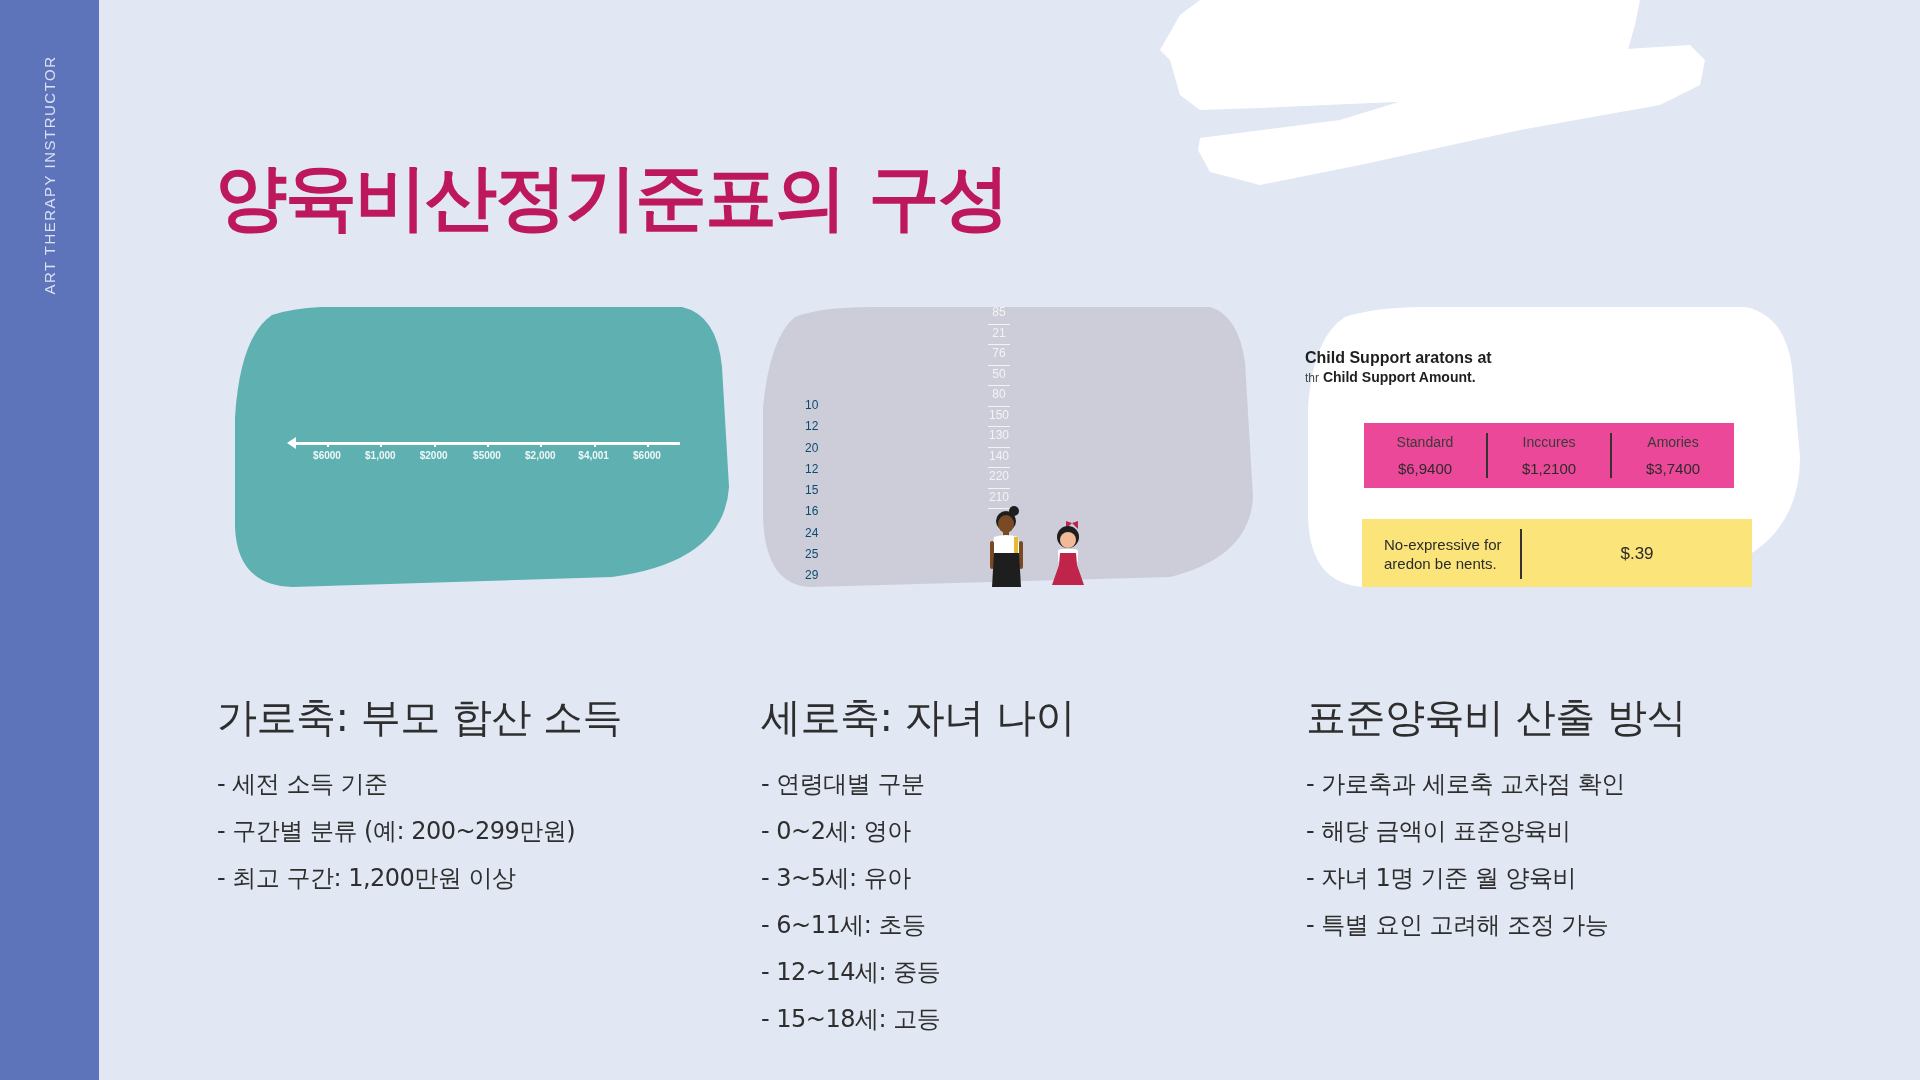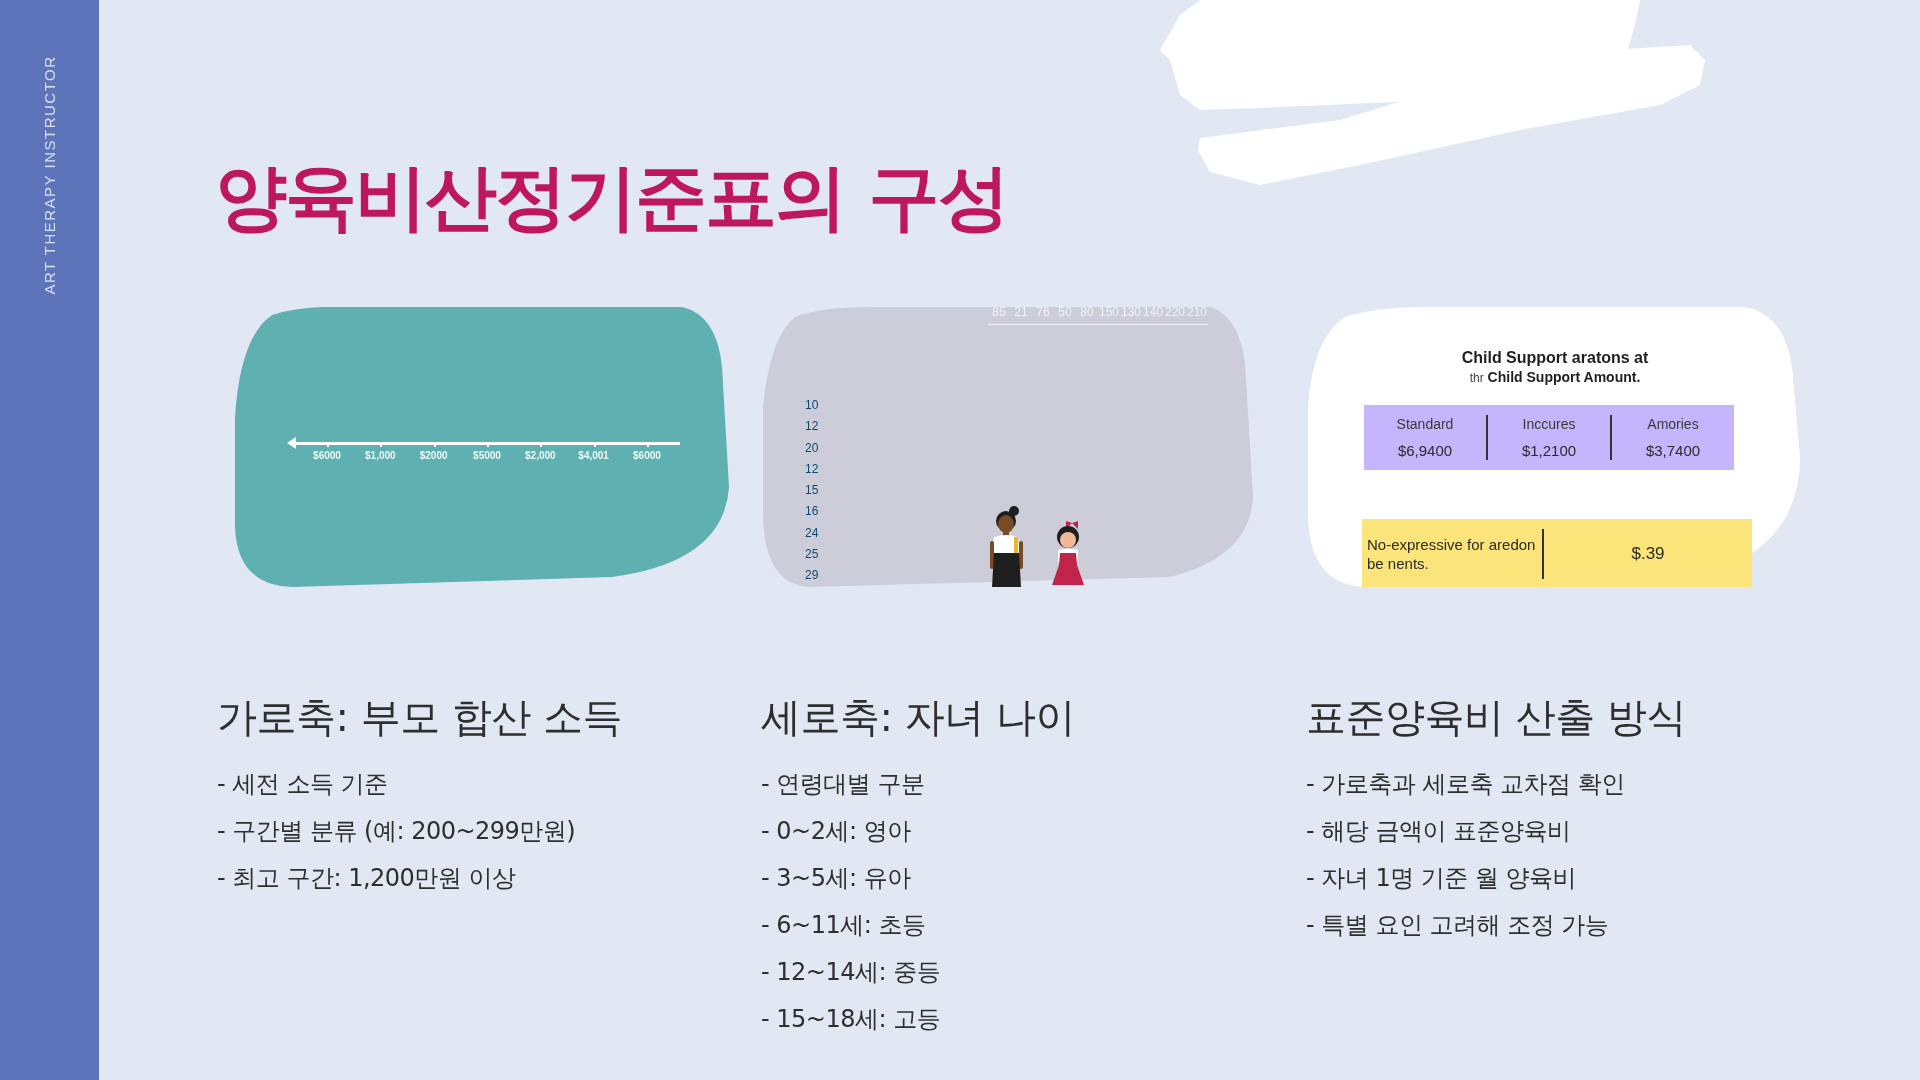--- a/index.html
+++ b/index.html
@@ -28,35 +28,35 @@
   
   .axis-line { position:absolute; left:62px; top:135px; width:386px; height:3px; background:#ffffff; }
   .axis-arrow { position:absolute; left:55px; top:130px; width:0; height:0;
     border-top:6px solid transparent; border-bottom:6px solid transparent; border-right:9px solid #fff; }
   .axis-ticks { position:absolute; left:70px; top:143px; width:370px; display:flex; justify-content:space-between; }
   .axis-tick { color:#eef7f7; font-size:10px; font-family:"Liberation Sans", sans-serif; width:50px; text-align:center; position:relative; }
   .axis-tick::before { content:""; position:absolute; left:50%; top:-8px; width:2px; height:5px; background:#fff; }
   
   .left-nums { position:absolute; left:45px; top:88px; display:flex; flex-direction:column; }
   .left-num { color:#0c4a6e; font-size:12px; height:21.3px; line-height:21.3px; font-family:"Liberation Sans", sans-serif; }
-  .ruler { position:absolute; left:228px; top:-3px; display:flex; flex-direction:row; align-items:center; }
+  .ruler { position:absolute; left:228px; top:-3px; display:flex; flex-direction:column; align-items:center; }
   .ruler-num { color:#f3f3f7; font-size:12px; height:19.5px; line-height:17px; border-bottom:1.5px solid #f3f3f7; width:22px; text-align:center; font-family:"Liberation Sans", sans-serif; }
   .kid { position:absolute; }
   
-  .cs-title { position:absolute; left:0; width:100%; top:42px; text-align:center; font-family:"Liberation Sans", sans-serif; color:#1f1f1f; }
+  .cs-title { position:absolute; left:0; width:100%; top:42px; font-family:"Liberation Sans", sans-serif; color:#1f1f1f; }
   .cs-title .l1 { font-size:16px; font-weight:bold; }
   .cs-title .l2 { font-size:14px; font-weight:bold; margin-top:2px; }
   .cs-title .l2 .thin { font-weight:normal; font-size:12px; color:#444; }
-  .blue-box { position:absolute; left:59px; top:98px; width:370px; height:65px; background:#c4b5fd; display:flex; align-items:center; }
+  .blue-box { position:absolute; left:59px; top:116px; width:370px; height:65px; background:#ec4899; display:flex; align-items:center; }
   .blue-col { flex:1; text-align:center; font-family:"Liberation Sans", sans-serif; color:#2b2b2b; }
   .blue-col .lab { font-size:14px; color:#3a3a3a; }
   .blue-col .val { font-size:15px; margin-top:10px; }
   .vsep { width:2px; height:45px; background:#333; }
   .yellow-box { position:absolute; left:57px; top:212px; width:390px; height:70px; background:#fbe479; display:flex; align-items:center; font-family:"Liberation Sans", sans-serif; color:#2b2b2b; }
-  .yellow-box .lab { font-size:15px; width:180px; padding-left:5px; box-sizing:border-box; line-height:19px; }
+  .yellow-box .lab { font-size:15px; width:158px; padding-left:22px; box-sizing:border-box; line-height:19px; }
   .yellow-box .val { flex:1; text-align:center; font-size:17px; }
   .ysep { width:2px; height:50px; background:#333; }
   
   .col { position:absolute; top:690px; width:480px; color:#2e2e2e; }
   .col h2 { margin:0 0 16px 0; font-size:40px; font-weight:normal; letter-spacing:-0.5px; }
   .col .item { font-size:24px; height:47px; line-height:47px; letter-spacing:-0.5px; }
 </style>
 </head>
 <body>
 

